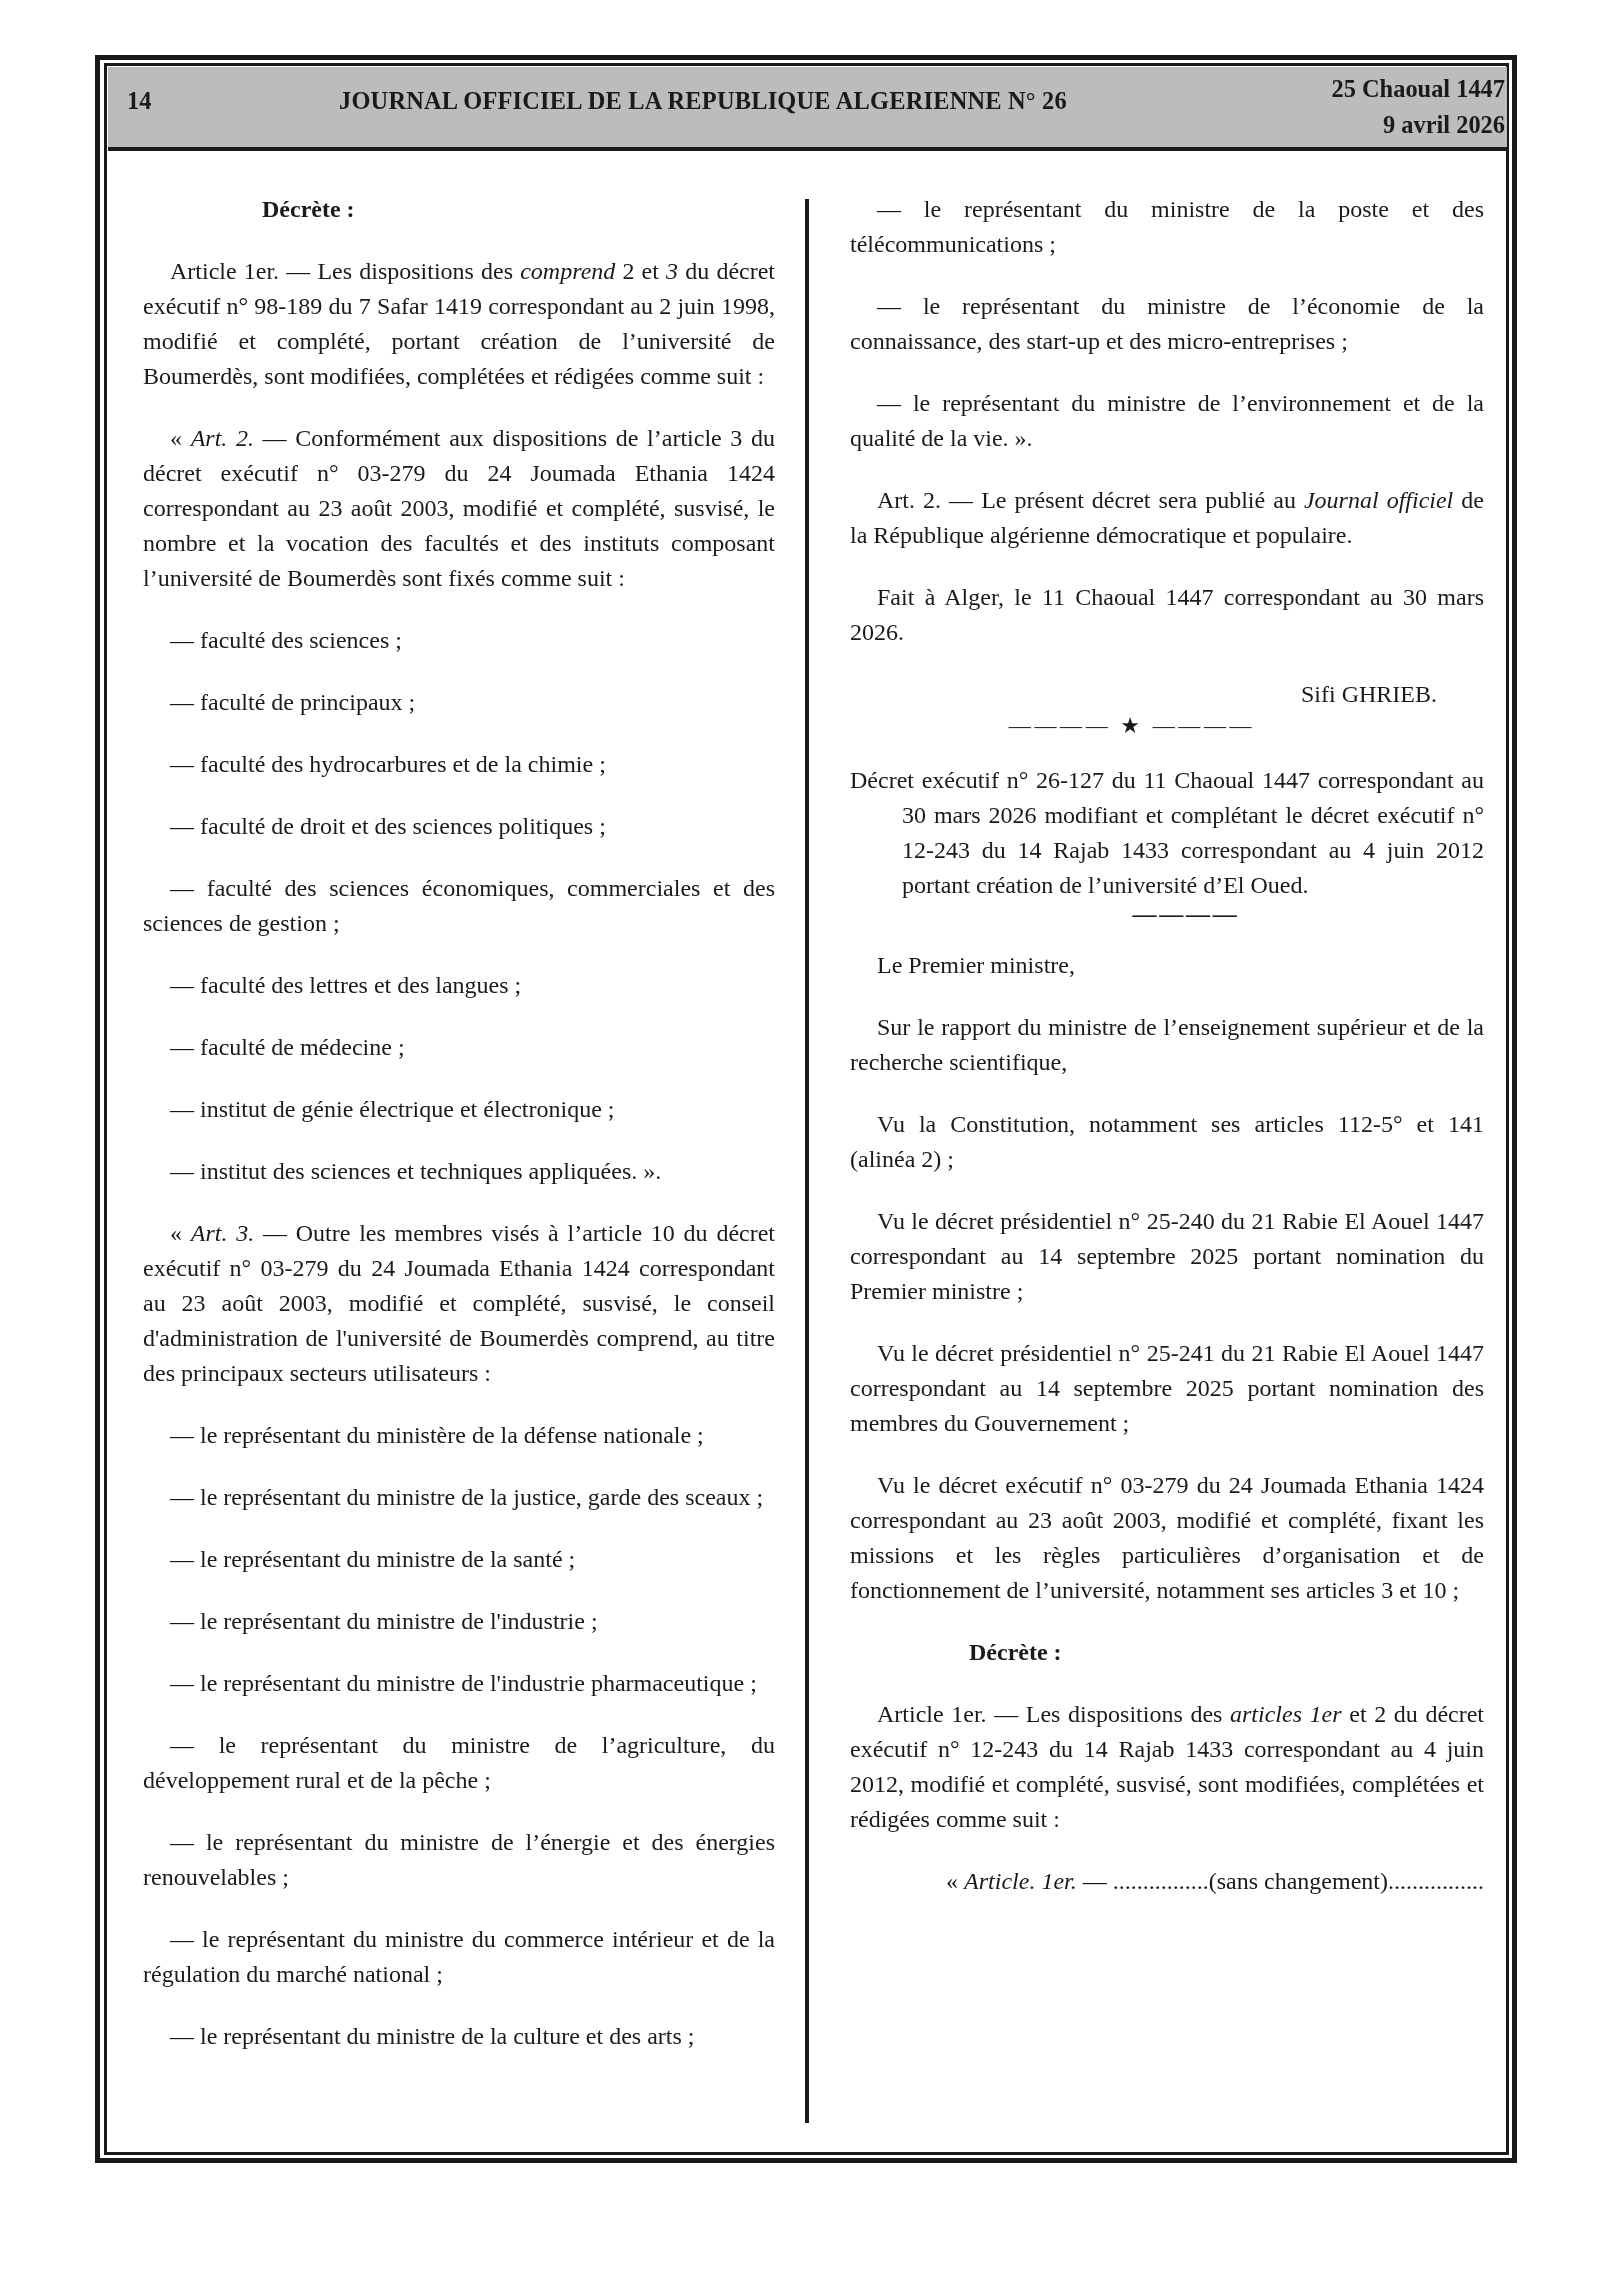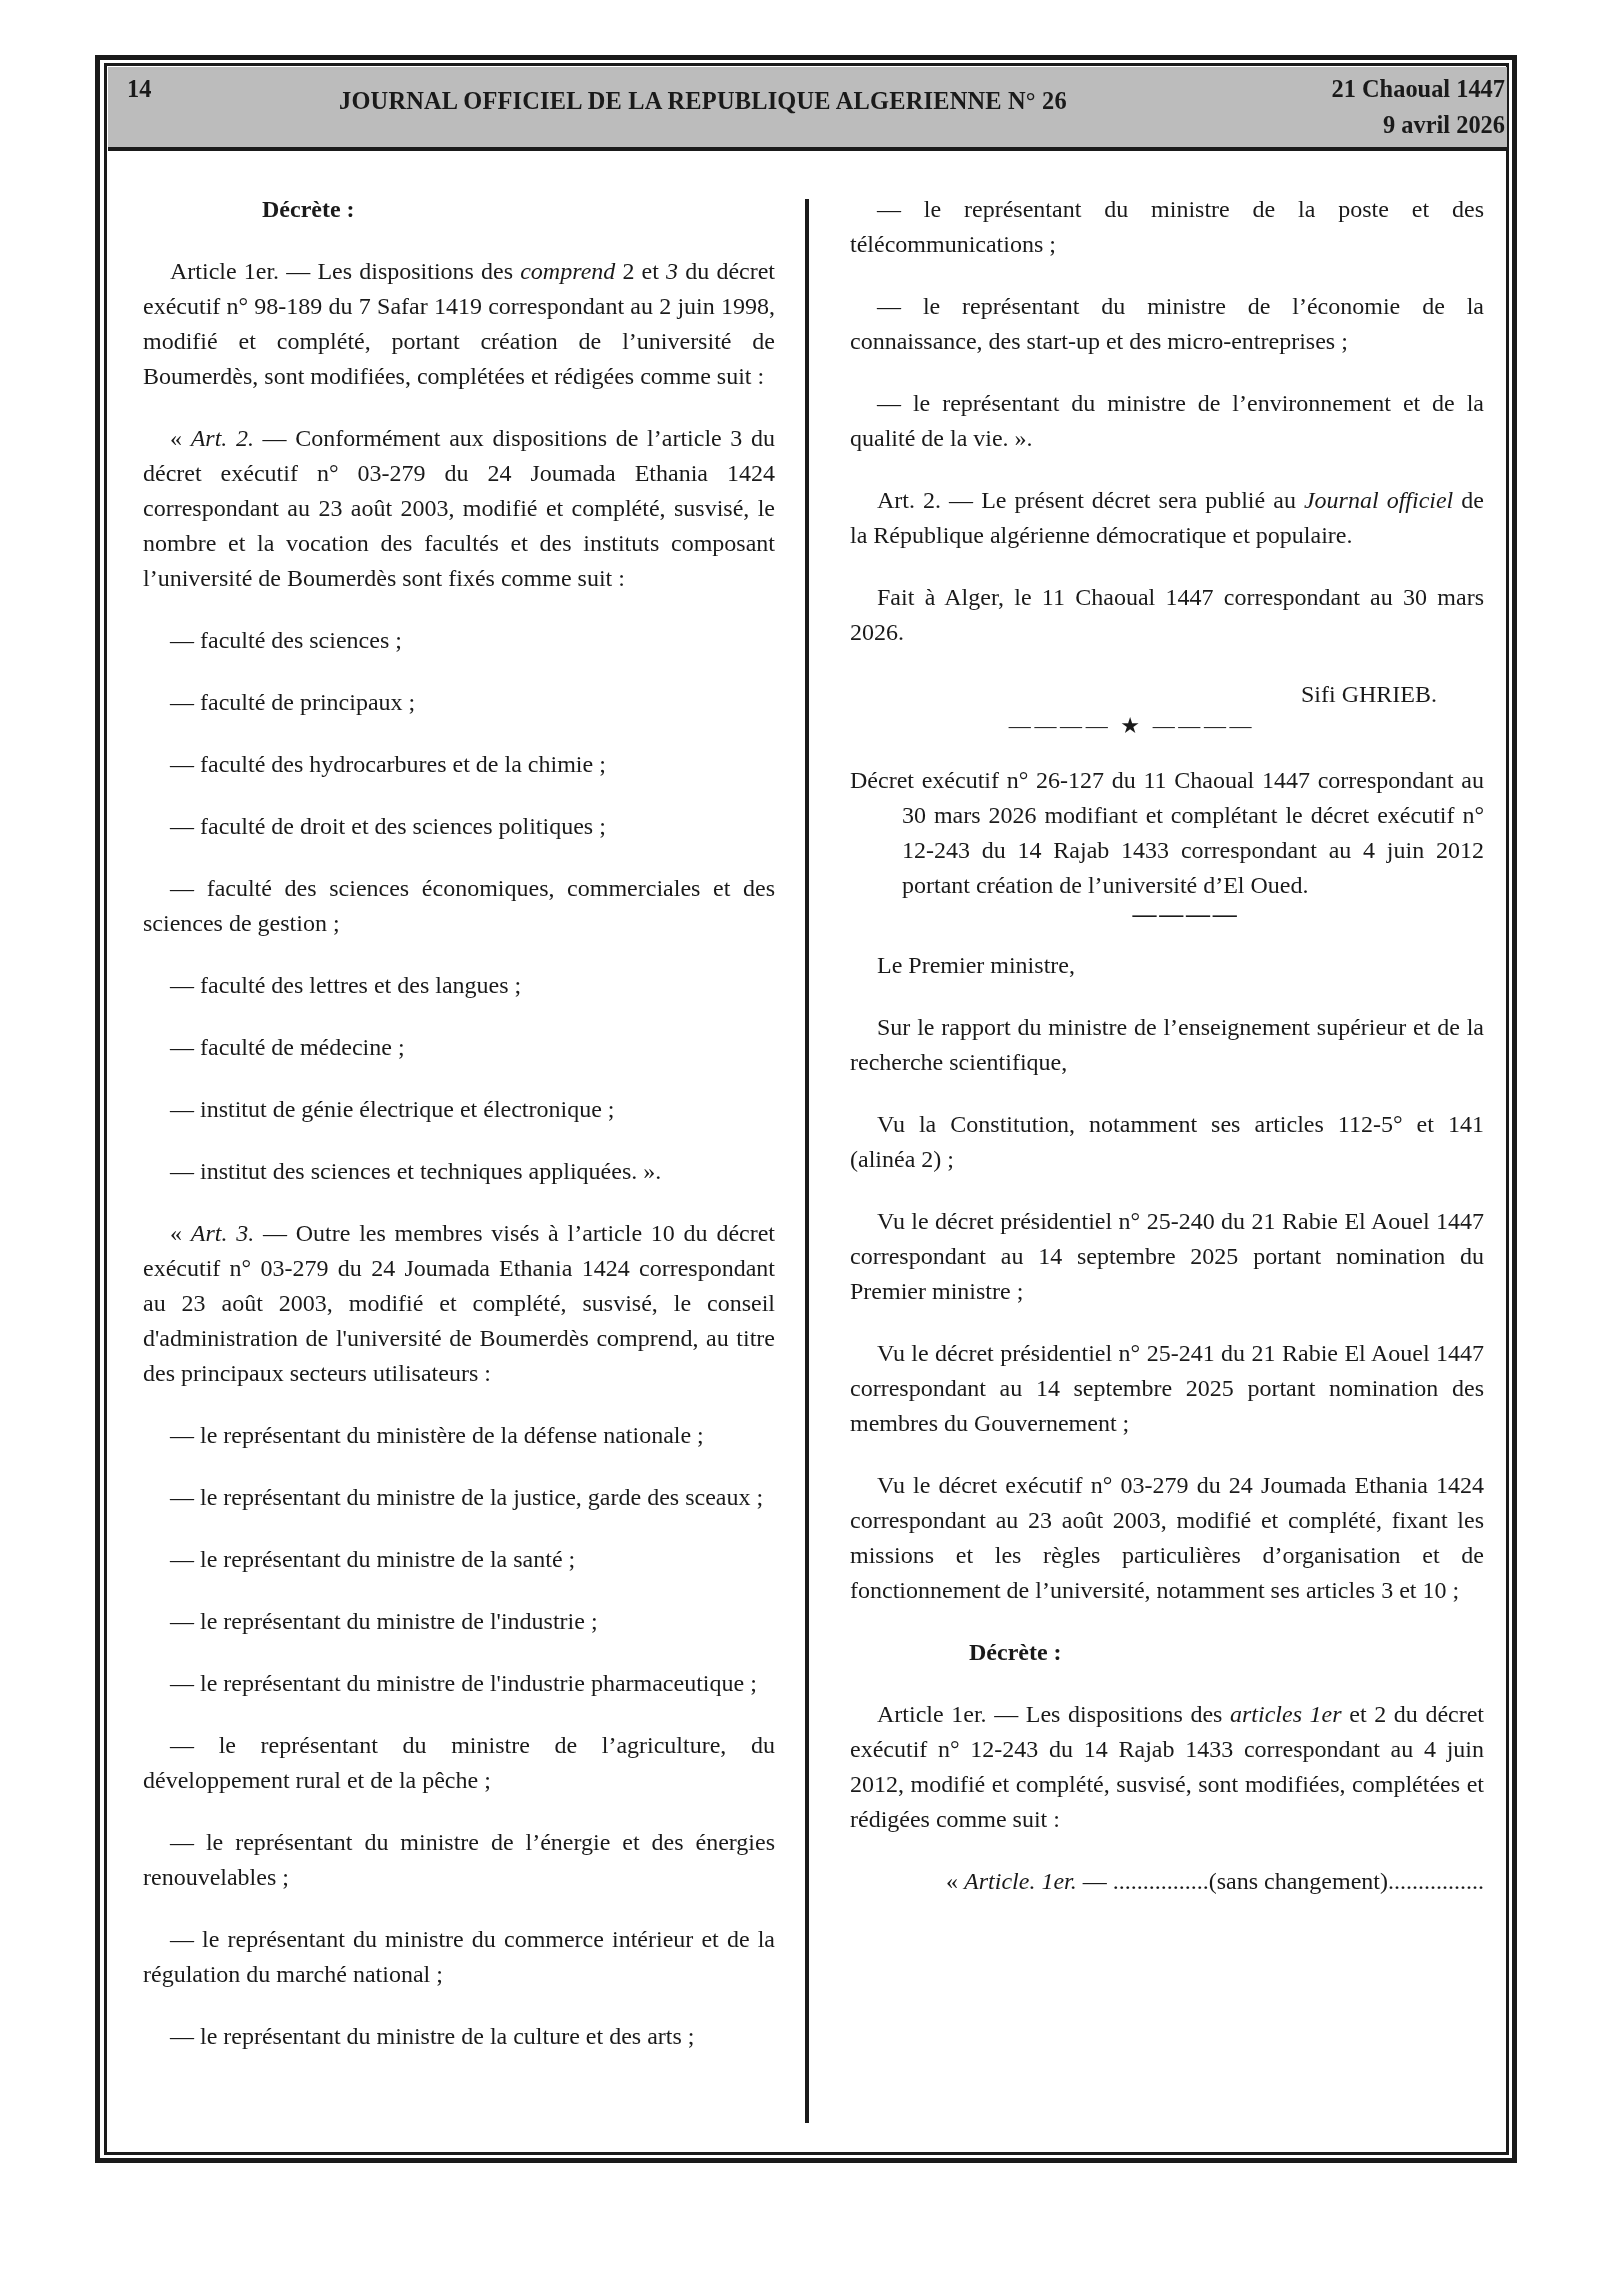--- a/index.html
+++ b/index.html
@@ -1,20 +1,20 @@
 <!DOCTYPE html>
 <html style="font-size:14.5px"><head>
 <meta charset="utf-8">
 <style>
   html, body { margin: 0; padding: 0; background: #ffffff; }
   body { width: 1615px; height: 2285px; position: relative; font-family: "Liberation Serif", "DejaVu Serif", serif; color: #1a1a1a; }
   .outer-frame { position: absolute; left: 95px; top: 55px; width: 1412px; height: 2098px; border: 5.4px solid #1a1a1a; }
   .inner-frame { position: absolute; left: 104px; top: 63px; width: 1399px; height: 2086px; border: 3.6px solid #1a1a1a; }
   .header { position: absolute; left: 108px; top: 67px; width: 1399px; height: 80px; background: #bcbcbc; border-bottom: 4.5px solid #1a1a1a; }
-  .hdr-page { position: absolute; left: 127px; top: 75px; font-size: 24.4px; font-weight: bold; }
+  .hdr-page { position: absolute; left: 127px; top: 87px; font-size: 24.4px; font-weight: bold; }
   .hdr-title { position: absolute; left: 339px; top: 87px; font-size: 24.4px; font-weight: bold; letter-spacing: 0.2px; }
   .hdr-date { position: absolute; right: 110px; top: 71px; text-align: right; font-size: 24.4px; font-weight: bold; line-height: 36px; }
   .col { position: absolute; top: 192px; font-size: 24px; line-height: 35px; text-align: justify; }
   .col-left { left: 127px; width: 648px; }
   .col-right { left: 834px; width: 650px; }
   .divider { position: absolute; left: 805px; top: 199px; width: 3.6px; height: 1924px; background: #1a1a1a; }
   p { margin: 0 0 27px 16px; text-indent: 27px; }
   .decrete { text-align: left; font-weight: bold; text-indent: 119px; margin-bottom: 27px; }
   .sig { text-align: right; padding-right: 47px; margin-bottom: 0; }
   .star-sep { text-align: center; margin: 0 0 23.5px 0; letter-spacing: 3.6px; font-size: 22px; line-height: 27px; padding-right: 54px; }
@@ -26,21 +26,21 @@
 </head>
 <body>
 
 <div class="outer-frame"></div>
 <div class="inner-frame"></div>
 
 <div class="header"></div>
 <div class="hdr-page">14</div>
 <div class="hdr-title">JOURNAL OFFICIEL DE LA REPUBLIQUE ALGERIENNE N° 26</div>
 <div class="hdr-date">
-  <div>21 Chaoual 1447</div>
+  <div>25 Chaoual 1447</div>
   <div>9 avril 2026</div>
 </div>
 
 <div class="divider"></div>
 
 <div class="col col-left">
   <p class="decrete">Décrète :</p>
 
   <p><span>Article 1er. — Les dispositions des </span><i>comprend</i><span> 2 et </span><i>3</i><span> du décret exécutif n° 98-189 du 7 Safar 1419 correspondant au 2 juin 1998, modifié et complété, portant création de l’université de Boumerdès, sont modifiées, complétées et rédigées comme suit :</span></p>
 

